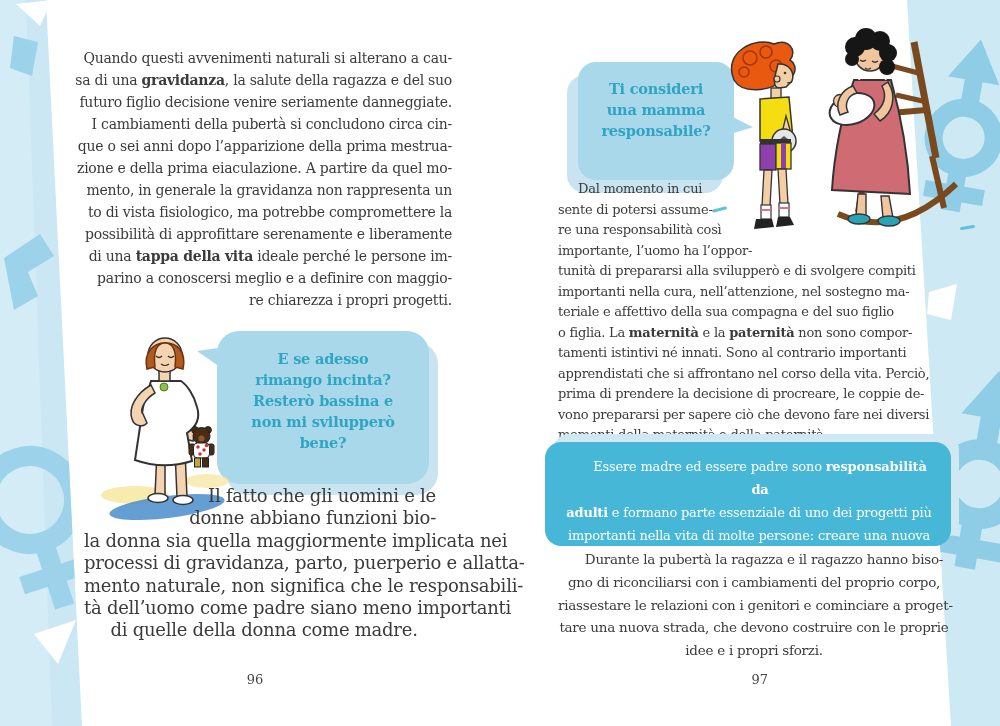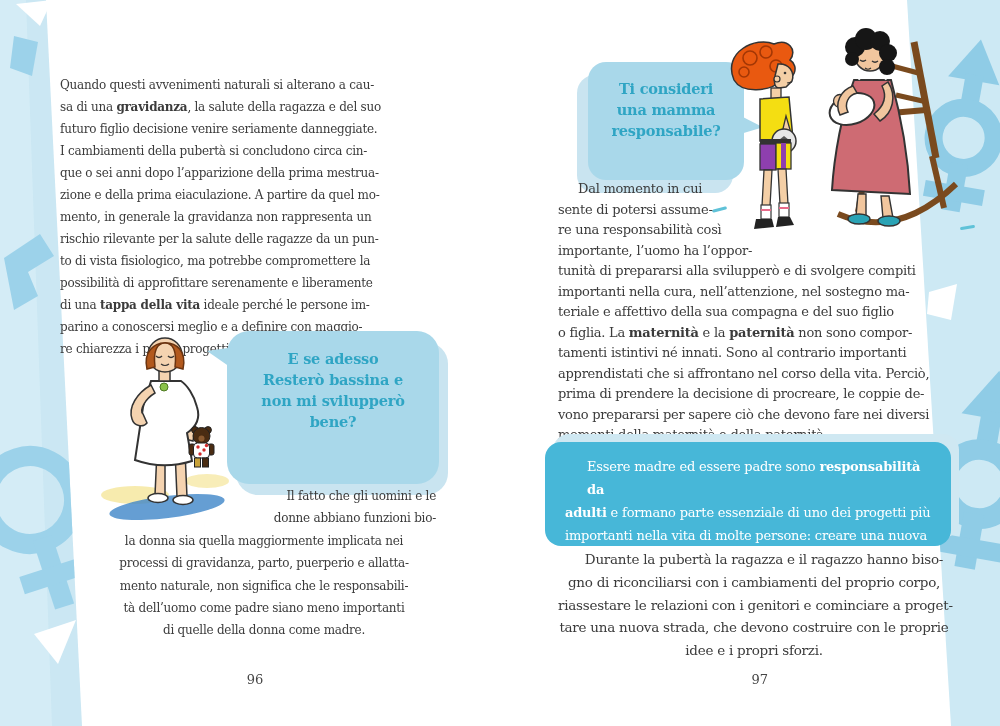--- a/index.html
+++ b/index.html
@@ -12,59 +12,59 @@
   .band{position:absolute;top:0;height:726px;pointer-events:none}
   #band-left{left:0;width:95px}
   #band-right{left:885px;width:115px}
   .dash{position:absolute;width:15px;height:3px;background:#5fc2d8;border-radius:2px}
 
   
   .para{position:absolute;color:#3b3b3b;letter-spacing:-0.25px}
   .para .line{white-space:nowrap}
   .b{font-weight:bold}
 
-  #left-para1{left:60px;top:74px;width:392px;text-align:left;font-size:12px;line-height:22px}
-  #left-para2{left:84px;top:485px;width:360px;text-align:center;font-size:12px;line-height:22.4px}
+  #left-para1{left:60px;top:47px;width:392px;text-align:right;font-size:14px;line-height:22px}
+  #left-para2{left:84px;top:485px;width:360px;text-align:center;font-size:18px;line-height:22.4px}
   #left-para2 .line:nth-child(1),
   #left-para2 .line:nth-child(2){text-align:right;padding-right:8px}
 
   #right-para1{left:558px;top:179px;width:392px;text-align:left;font-size:13px;line-height:20.5px}
   #right-para1 .line:nth-child(1){padding-left:20px}
   #right-para2{left:558px;top:548px;width:392px;text-align:center;font-size:13.5px;line-height:22.8px}
   #right-para2 .line:nth-child(1){padding-left:20px}
 
   .page-num{position:absolute;top:672px;font-size:13px;color:#454545}
   #page-num-left{left:240px;width:30px;text-align:center}
   #page-num-right{left:738px;width:30px;text-align:right}
 
   
   .bubble{
     position:absolute;background:#a9d8ea;border-radius:22px;
     color:#2fa5c4;font-weight:bold;text-align:center;
-    font-size:14.5px;line-height:21px;letter-spacing:-0.2px;margin-left:10px;
+    font-size:14.5px;line-height:21px;letter-spacing:-0.2px;
   }
   #left-bubble{left:217px;top:331px;width:212px;height:136px;padding-top:17px;
     box-shadow:9px 11px 0 #c9e4f0}
   #left-bubble .tail{
     position:absolute;left:-20px;top:16px;width:28px;height:26px;background:#a9d8ea;
     clip-path:polygon(0 15%,100% 0,100% 90%);
   }
   #right-bubble{left:578px;top:62px;width:156px;height:102px;padding-top:16px;border-radius:18px;
     box-shadow:-11px 13px 0 #c9e4f0}
   #right-bubble .tail{
     position:absolute;right:-19px;top:52px;width:26px;height:24px;background:#a9d8ea;
     clip-path:polygon(0 0,100% 55%,0 88%);
   }
 
   
   #callout{
     position:absolute;left:545px;top:442px;width:406px;height:104px;
     background:#47b7d8;border-radius:16px;color:#ffffff;
     font-size:13px;line-height:23px;letter-spacing:-0.2px;
-    padding:13px 18px 0 20px;box-sizing:border-box;text-align:left;
+    padding:13px 18px 0 20px;box-sizing:border-box;text-align:center;
     box-shadow:8px -8px 0 #cfe8f2;
   }
   #callout .line:first-child{padding-left:22px}
 
   
   .ill{position:absolute}
   #ill-girl{left:97px;top:323px;width:144px;height:208px}
   #ill-boy{left:726px;top:36px;width:90px;height:208px}
   #ill-mother{left:796px;top:16px;width:168px;height:222px}
 </style>
@@ -117,32 +117,32 @@
 <div class="dash" style="left:960px;top:226px;transform:rotate(-10deg)"></div>
 
 <div class="para" id="left-para1">
     <div class="line"><span>Quando questi avvenimenti naturali si alterano a cau-</span></div>
     <div class="line"><span>sa di una </span><span class="b">gravidanza</span><span>, la salute della ragazza e del suo</span></div>
     <div class="line"><span>futuro figlio decisione venire seriamente danneggiate.</span></div>
     <div class="line"><span>I cambiamenti della pubertà si concludono circa cin-</span></div>
     <div class="line"><span>que o sei anni dopo l’apparizione della prima mestrua-</span></div>
     <div class="line"><span>zione e della prima eiaculazione. A partire da quel mo-</span></div>
     <div class="line"><span>mento, in generale la gravidanza non rappresenta un</span></div>
-    <div class="line"><span>rischio rilevante per la salute delle ragazze da un pun-</span></div>
     <div class="line"><span>to di vista fisiologico, ma potrebbe compromettere la</span></div>
     <div class="line"><span>possibilità di approfittare serenamente e liberamente</span></div>
     <div class="line"><span>di una </span><span class="b">tappa della vita</span><span> ideale perché le persone im-</span></div>
     <div class="line"><span>parino a conoscersi meglio e a definire con maggio-</span></div>
     <div class="line"><span>re chiarezza i propri progetti.</span></div>
   </div>
 
 <div class="bubble" id="left-bubble">
   <div class="tail"></div>
   <div>
       <div class="line"><span>E se adesso</span></div>
+      <div class="line"><span>rimango incinta?</span></div>
       <div class="line"><span>Resterò bassina e</span></div>
       <div class="line"><span>non mi svilupperò</span></div>
       <div class="line"><span>bene?</span></div>
     </div>
 </div>
 
 <svg class="ill" id="ill-girl" viewBox="0 0 144 208">
   <ellipse cx="38" cy="172" rx="34" ry="9" fill="#f6e7a0" opacity="0.85"></ellipse>
   <ellipse cx="110" cy="158" rx="22" ry="7" fill="#f6e7a0" opacity="0.75"></ellipse>
   <ellipse cx="70" cy="184" rx="58" ry="11" fill="#3e86c8" opacity="0.8" transform="rotate(-7 70 184)"></ellipse>

